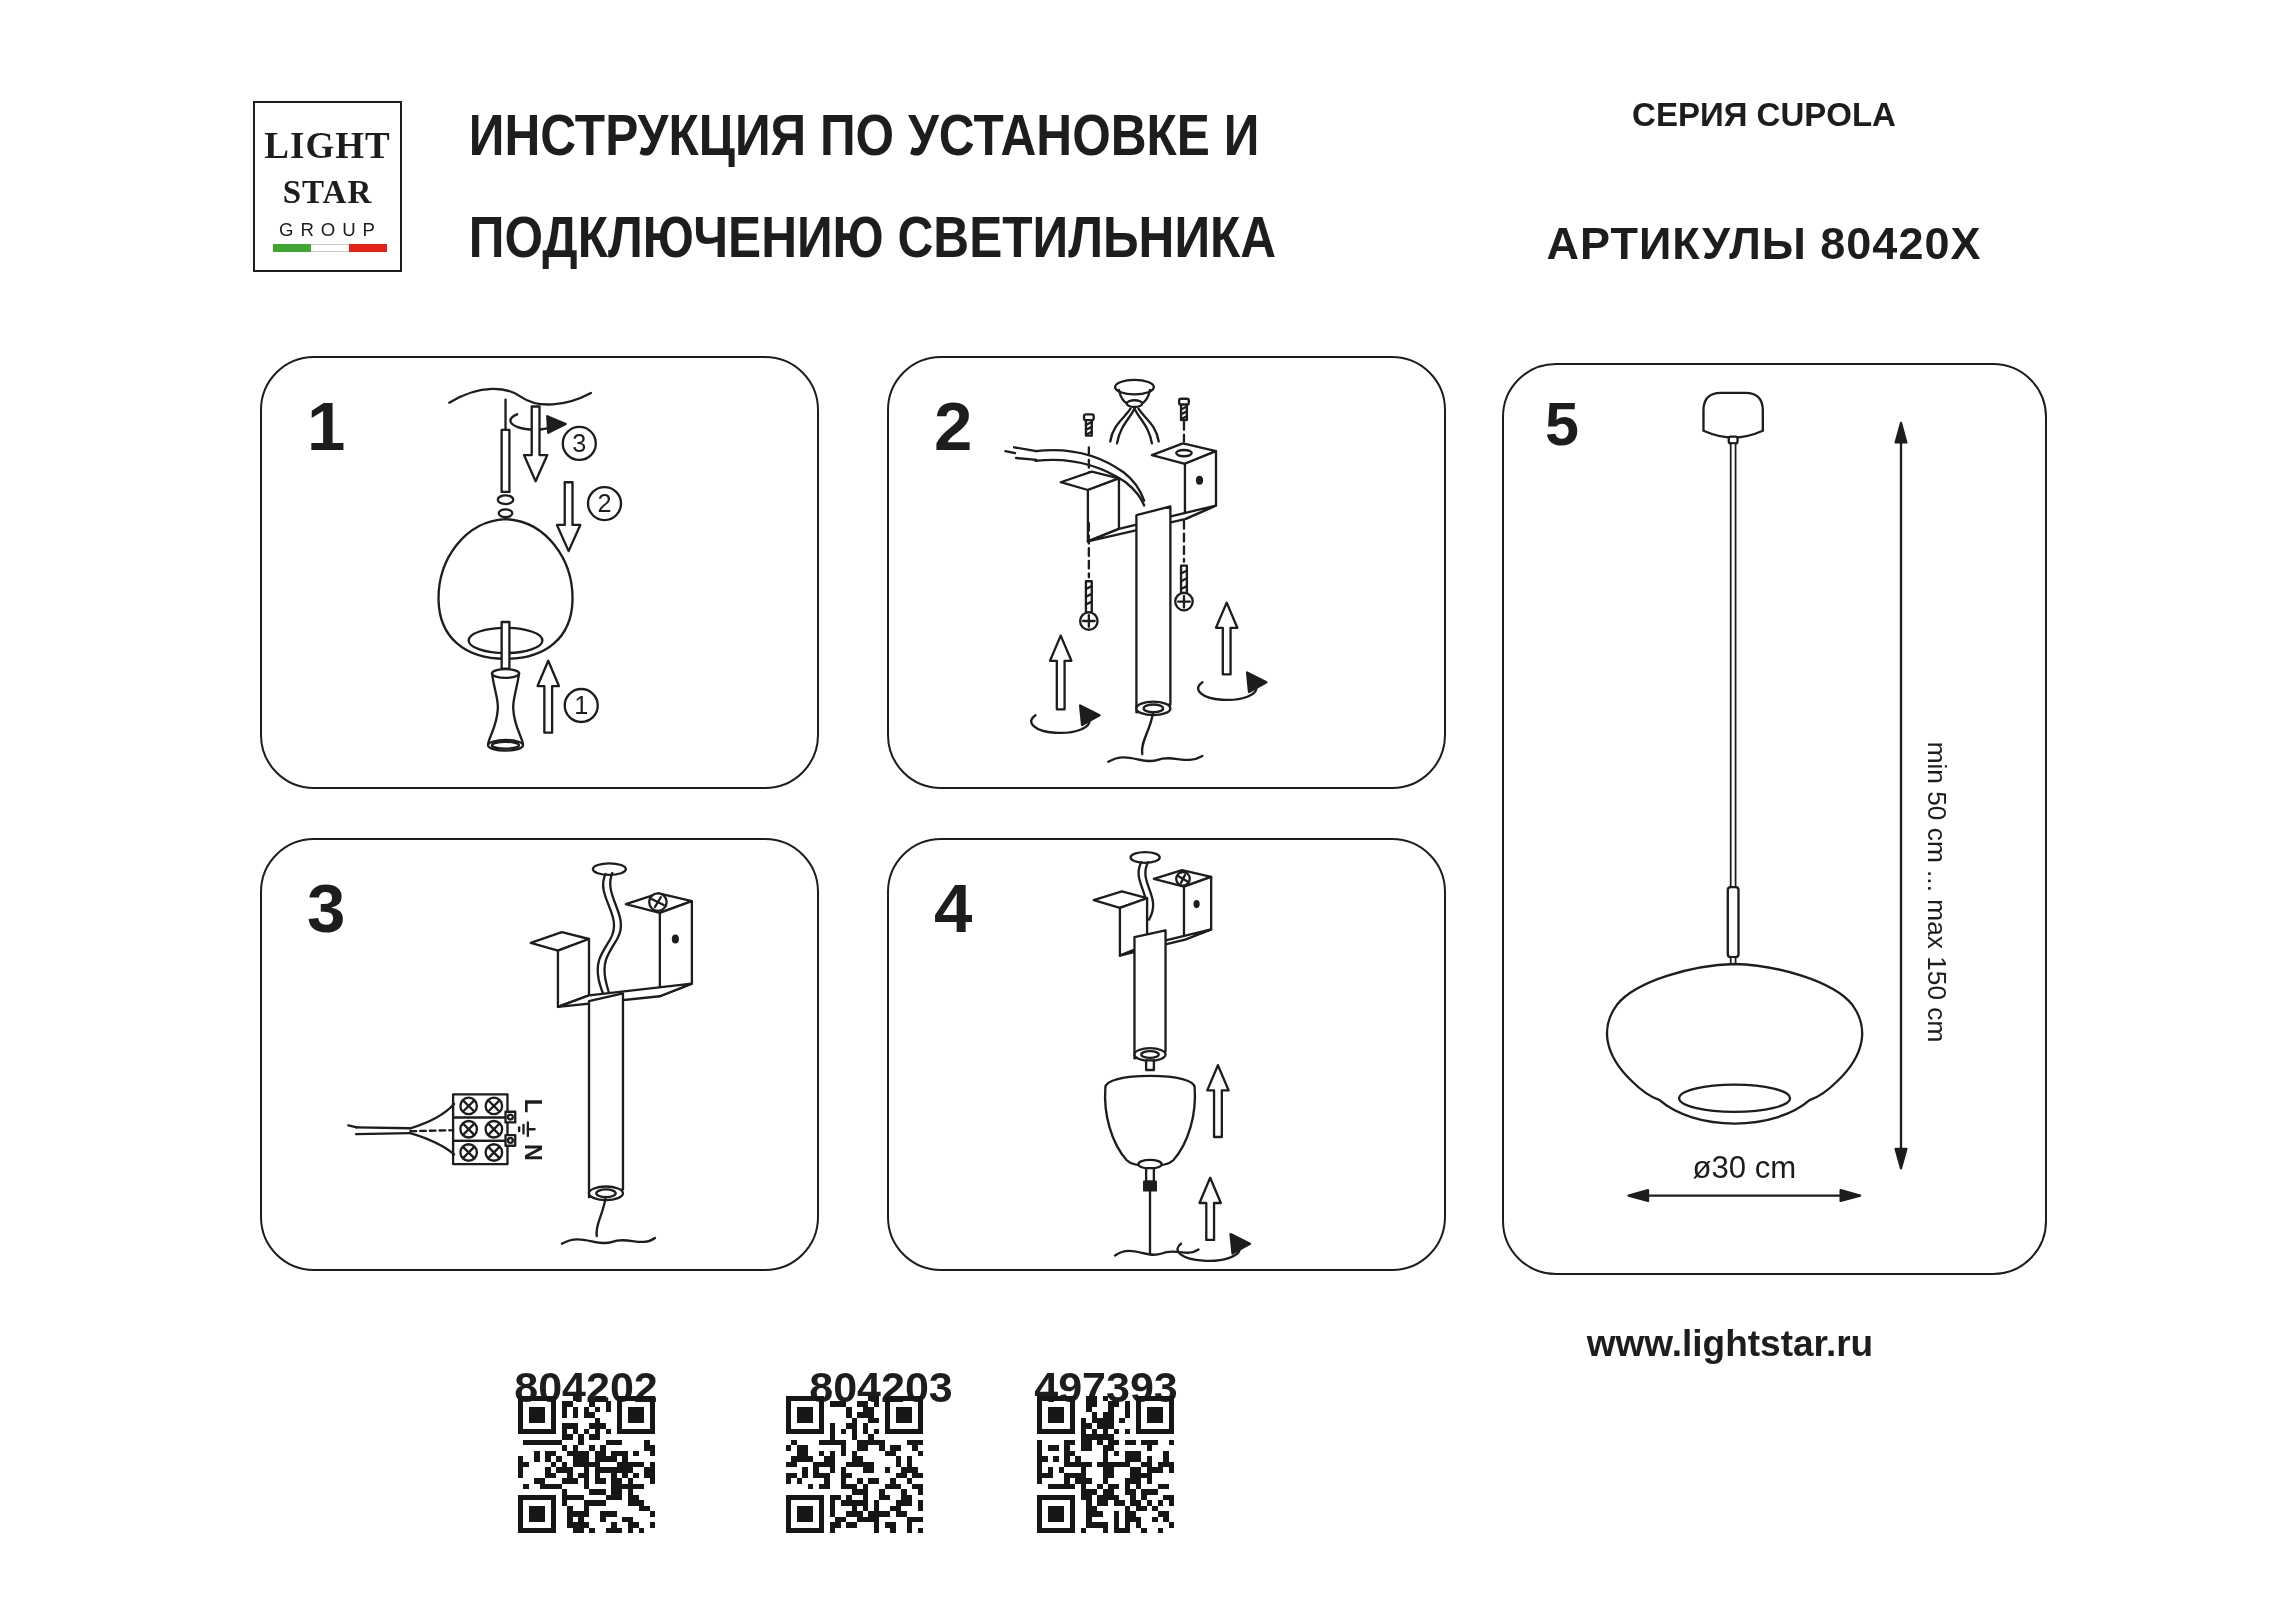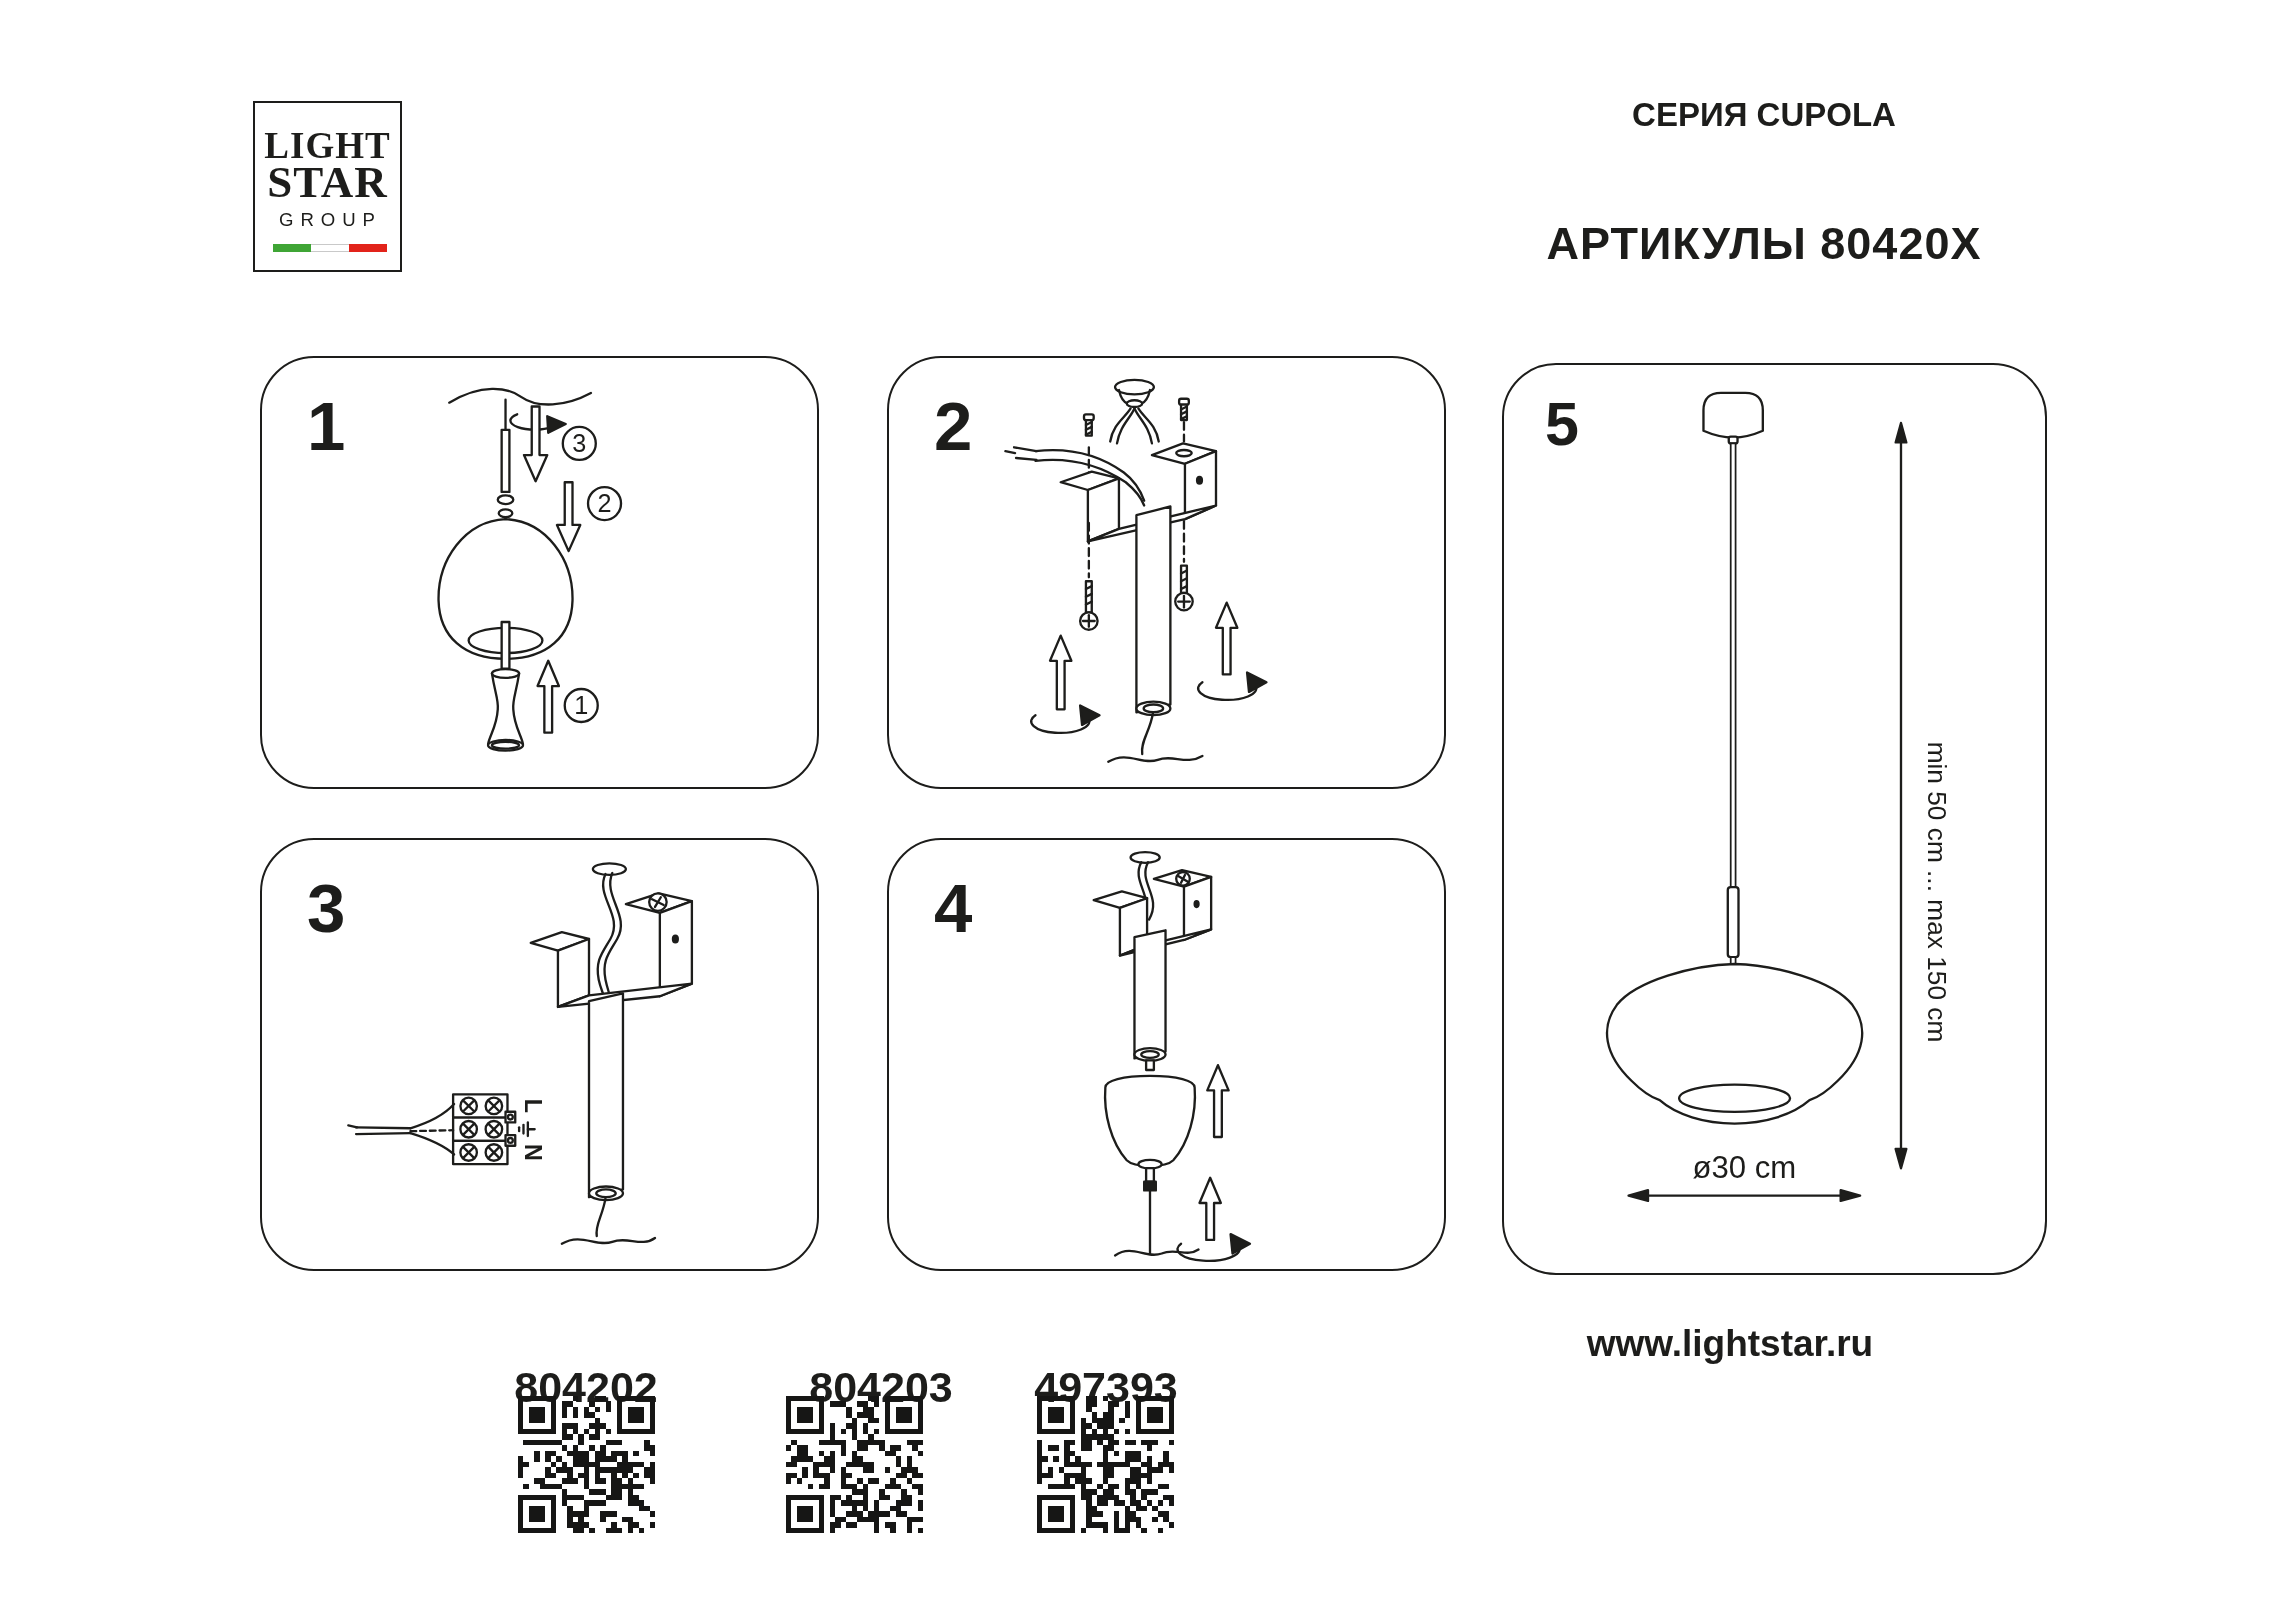--- a/index.html
+++ b/index.html
@@ -4,22 +4,22 @@
 <style>
   html,body{margin:0;padding:0;background:#fff;}
   .page{position:relative;width:2281px;height:1621px;background:#ffffff;
         font-family:"Liberation Sans",sans-serif;color:#1d1d1b;overflow:hidden;}
 
   
   .logo-box{position:absolute;left:253px;top:101px;width:149px;height:171px;
             border:2px solid #1d1d1b;box-sizing:border-box;text-align:center;}
   .logo-light{margin-top:25.5px;font-family:"Liberation Serif",serif;font-weight:bold;
               font-size:37px;line-height:33px;letter-spacing:1px;}
-  .logo-star{font-family:"Liberation Serif",serif;font-weight:bold;font-size:45px;
-             line-height:41px;letter-spacing:1px;}
+  .logo-star{font-family:"Liberation Serif",serif;font-weight:bold;font-size:33px;
+             line-height:41px;letter-spacing:1px;margin-top:10px;}
   .logo-group{font-size:18.6px;letter-spacing:6.9px;margin-top:6px;margin-left:5.9px;}
   .logo-flag{position:absolute;left:17.6px;bottom:17.6px;width:114px;height:8.8px;display:flex;}
   .logo-flag span{flex:1;height:100%;box-sizing:border-box;}
   .fg{background:#3fa535;}
   .fw{background:#ffffff;border-top:1px solid #c9c9c9;border-bottom:1px solid #c9c9c9;}
   .fr{background:#e2231a;}
 
   .title{position:absolute;left:412px;top:84px;width:874px;text-align:center;
          font-weight:bold;font-size:57px;line-height:102px;white-space:nowrap;}
   .title div{transform:scaleX(0.87);transform-origin:center;}
@@ -60,20 +60,24 @@
     <div class="logo-light">LIGHT</div>
     <div class="logo-star">STAR</div>
     <div class="logo-group">GROUP</div>
     <div class="logo-flag">
       <span class="fg"></span>
       <span class="fw"></span>
       <span class="fr"></span>
     </div>
   </div>
 
+  <div class="title">
+    <div>ИНСТРУКЦИЯ ПО УСТАНОВКЕ И</div>
+    <div>ПОДКЛЮЧЕНИЮ СВЕТИЛЬНИКА</div>
+  </div>
 
   <div class="series">
     <div class="series-name">СЕРИЯ CUPOLA</div>
     <div class="series-art">АРТИКУЛЫ 80420X</div>
   </div>
 
   <div class="panel p1">
     <svg viewBox="0 0 570 442">
 
       <path d="M192,46 C225,26 252,30 266,40 C283,52 312,50 338,36"></path>

